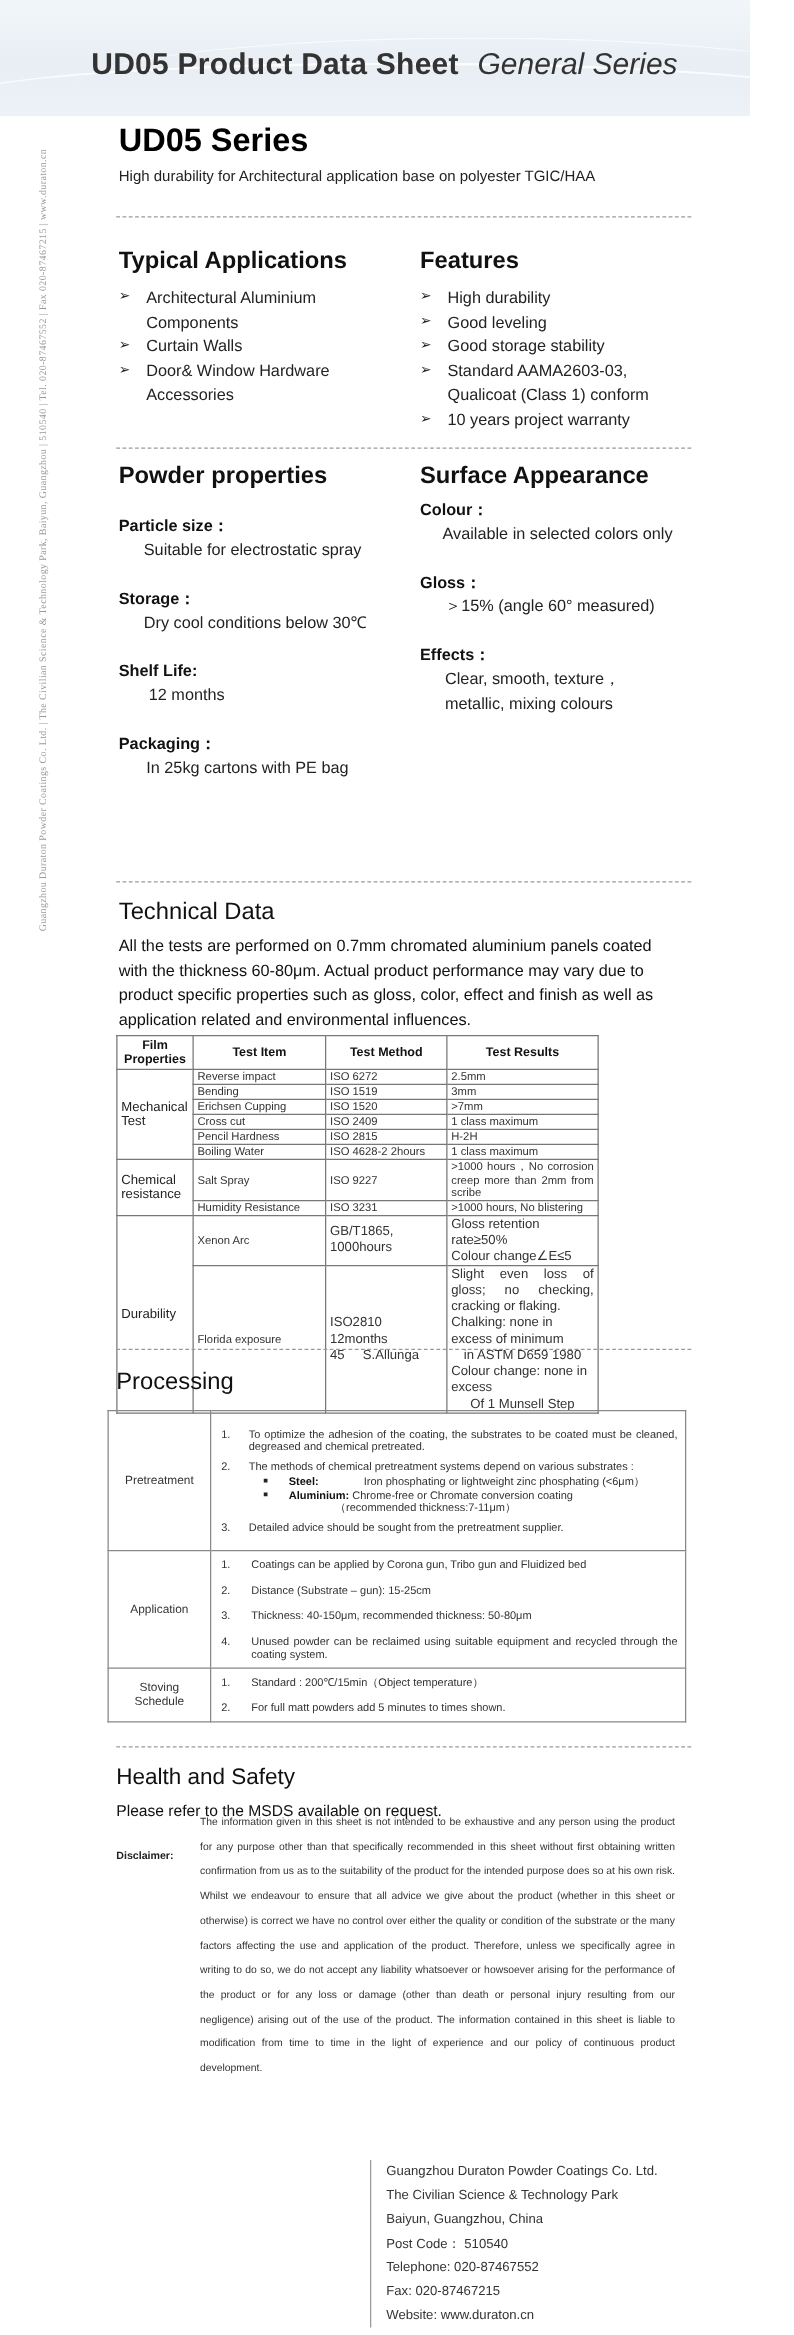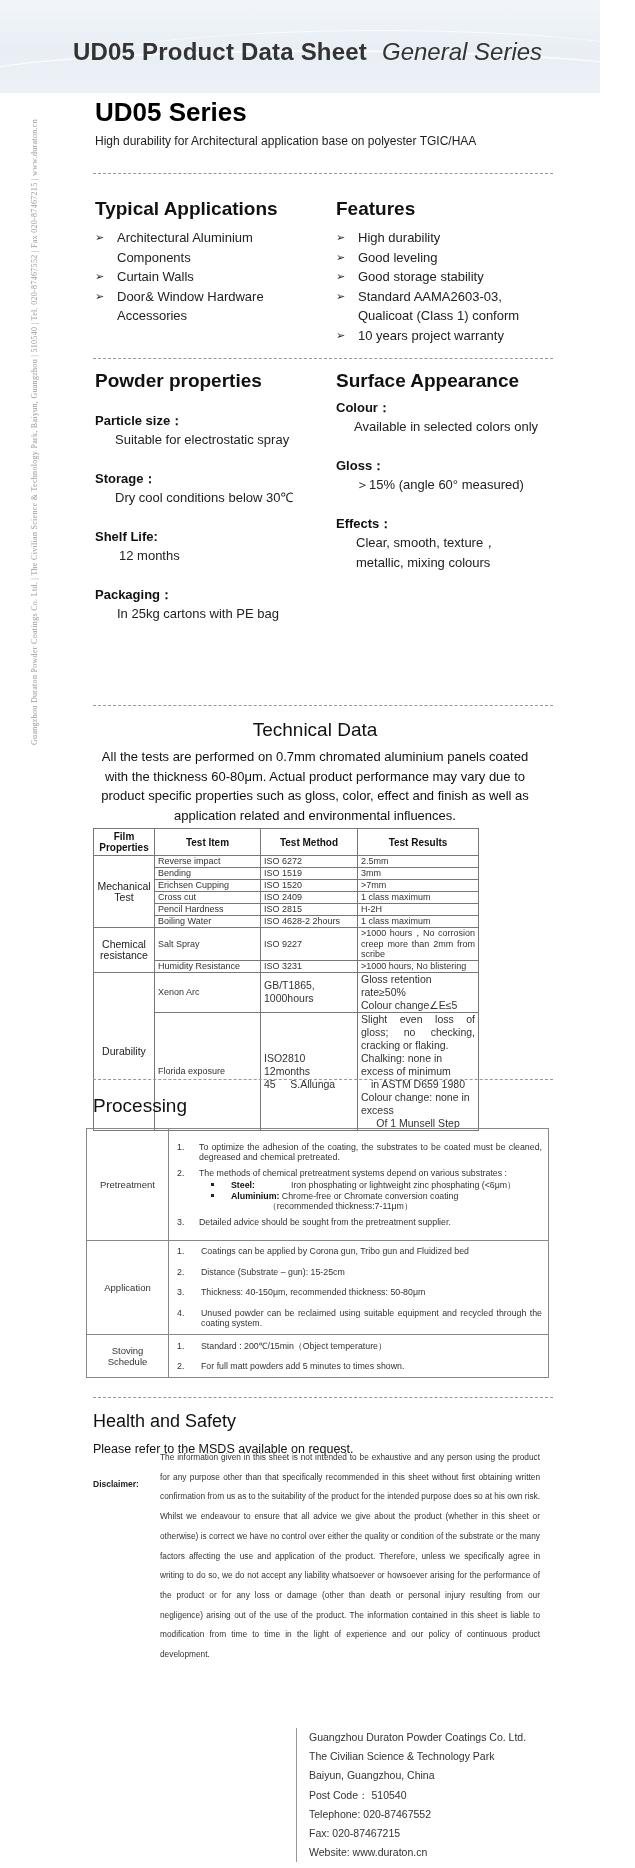--- a/index.html
+++ b/index.html
@@ -53,21 +53,21 @@
   .prop { margin-bottom: 0; }
   .prop-label { font-size: 13px; font-weight: bold; color: #111; line-height: 19px; }
   .prop-val { font-size: 13px; color: #222; line-height: 20px; padding-left: 20px; }
 
   .para { font-size: 13px; line-height: 19.5px; color: #111; }
 
   table { border-collapse: collapse; }
   table.tech { position: absolute; left: 93px; top: 828px; width: 386px; font-size: 9px; color: #333; }
   table.tech th, table.tech td { border: 1px solid #777; padding: 0 3px; vertical-align: middle; }
   table.tech th { font-weight: bold; font-size: 10px; text-align: center; color: #111; line-height: 11px; }
-  table.tech td.grp { text-align: center; font-size: 10.5px; color: #222; }
+  table.tech td.grp { text-align: left; font-size: 10.5px; color: #222; }
   table.tech td { line-height: 10.5px; }
   table.tech td.big { font-size: 10.5px; line-height: 13px; }
   .justify { text-align: justify; }
   .center { text-align: center; }
 
   table.proc { position: absolute; left: 86px; top: 1128px; width: 463px; font-size: 8.8px; color: #333; }
   table.proc td { border: 1px solid #888; vertical-align: middle; }
   table.proc td.lbl { width: 82px; text-align: center; font-size: 9.5px; line-height: 11px; }
   table.proc td.body { padding: 4px 6px 4px 8px; }
   ol.plist { list-style: none; }
@@ -155,21 +155,21 @@
   </div>
   <div class="prop" style="margin-top:19px">
     <div class="prop-label">Effects：</div>
     <div class="prop-val">Clear, smooth, texture，</div>
     <div class="prop-val">metallic, mixing colours</div>
   </div>
 </div>
 
 <div class="dash" style="top:705px"></div>
 
-<div class="col" style="left:95px; top:719px; width:440px;text-align:center;">
+<div class="col" style="left:95px; top:719px; width:440px;">
   <div class="h2-light" style="margin-bottom:6px;">Technical Data</div>
   <div class="para">All the tests are performed on 0.7mm chromated aluminium panels coated with the thickness 60-80μm. Actual product performance may vary due to product specific properties such as gloss, color, effect and finish as well as application related and environmental influences.</div>
 </div>
 
 <table class="tech">
   <tbody>
       <tr style="height:27px">
     <th style="width:61px">Film Properties</th>
     <th style="width:106px">Test Item</th>
     <th style="width:97px">Test Method</th>

